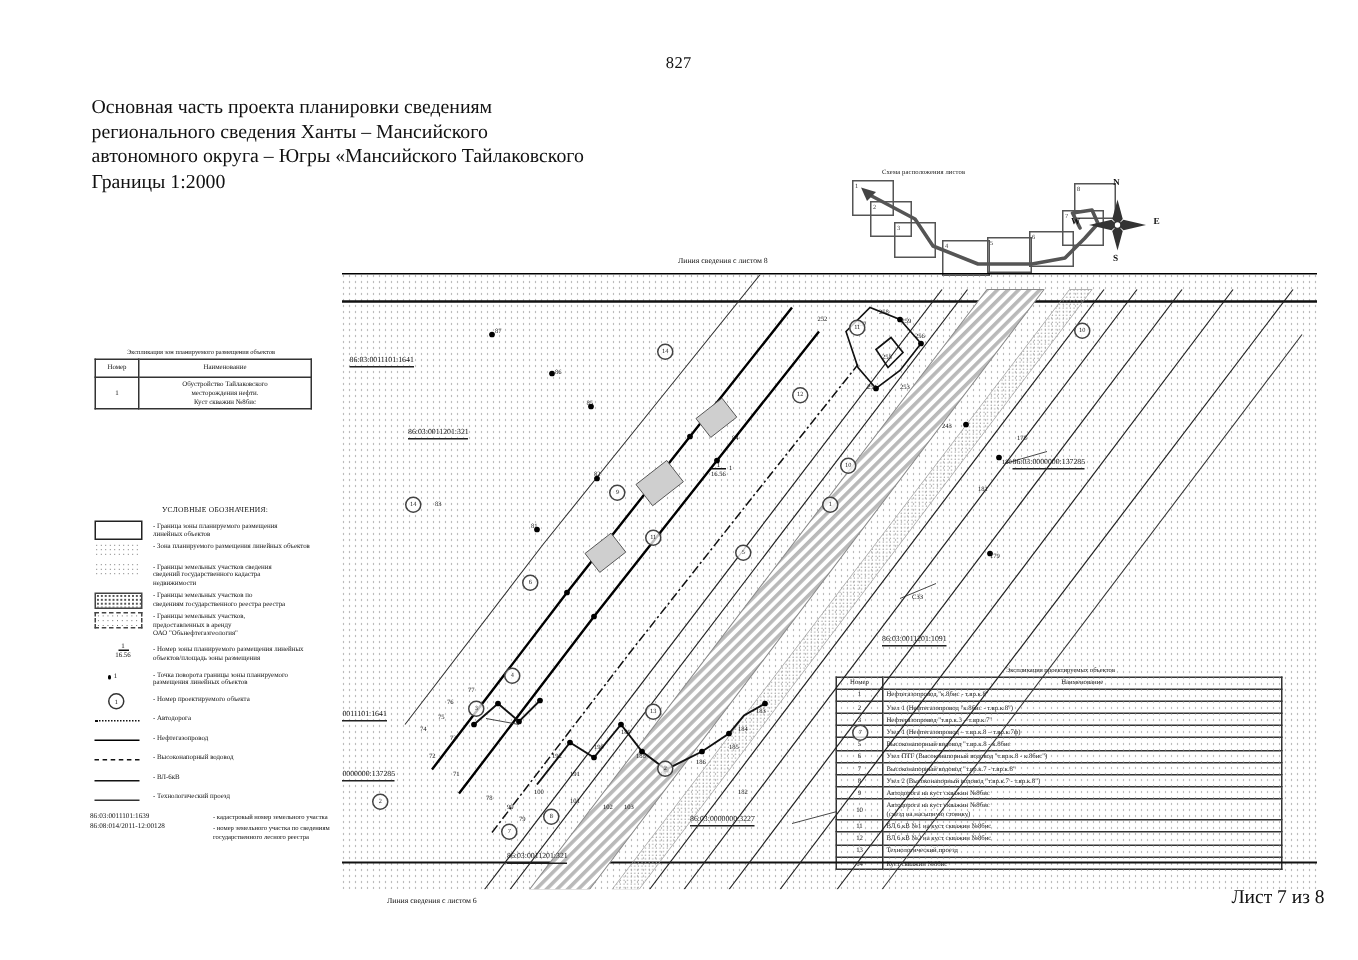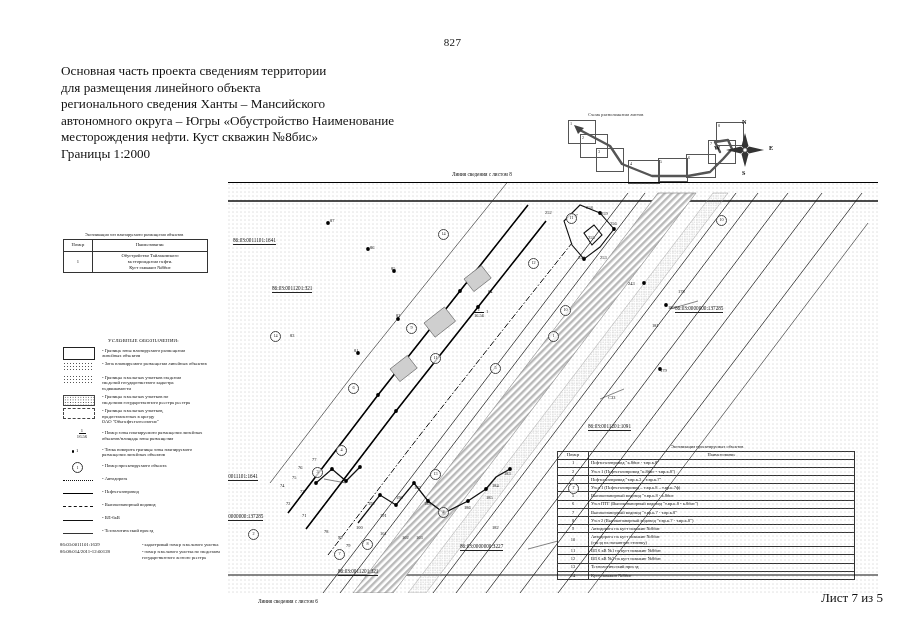--- a/index.html
+++ b/index.html
@@ -90,25 +90,23 @@
   .fracnum{position:absolute;font-size:4.4px;text-align:center;font-family:"Liberation Serif",serif;
            line-height:5px;}
   .fracnum i{display:block;font-style:normal;border-bottom:.6px solid #111;}
 </style>
 </head>
 <body>
 
 <div class="abs" id="page-number">827</div>
 
 <div class="abs" id="title-block">
-  <div>Основная часть проекта сведениям территории</div>
-  <div>для размещения линейного объекта</div>
+  <div>Основная часть проекта планировки сведениям</div>
   <div>регионального сведения Ханты – Мансийского</div>
-  <div>автономного округа – Югры «Обустройство Наименование</div>
-  <div>месторождения нефти. Куст скважин №8бис»</div>
+  <div>автономного округа – Югры «Мансийского Тайлаковского</div>
   <div>Границы 1:2000</div>
 </div>
 
 <div class="abs" id="sheet-scheme">
   <div class="cap">Схема расположения листов</div>
   <svg width="235" height="78" style="position:absolute;left:0;top:0">
     <polyline points="18,17 50,34 62,52 92,64 128,64 150,60 163,47 172,37 168,28 155,30 160,40" fill="none" stroke="#555" stroke-width="2.4" stroke-linejoin="round" stroke-linecap="round"></polyline>
     <polygon points="14,13 24,16 18,22" fill="#444"></polygon>
   </svg>
   <div class="sbox" style="left:8px;top:8px;width:26px;height:22px;">
@@ -555,13 +553,13 @@
         <div class="objcirc" style="left: 20px; top: 346px;">2</div>
       </div>
     <div id="map-fractions-layer">
         <div class="fracnum" style="left: 246px; top: 124px;"><i>1</i><span>16.56</span></div>
       </div>
   </div>
 </div>
 
 <div class="abs joinlabel" id="join-top">Линия сведения с листом 8</div>
 <div class="abs joinlabel" id="join-bottom">Линия сведения с листом 6</div>
-<div class="abs" id="sheet-label">Лист 7 из 5</div>
+<div class="abs" id="sheet-label">Лист 7 из 8</div>
 
 </body></html>

